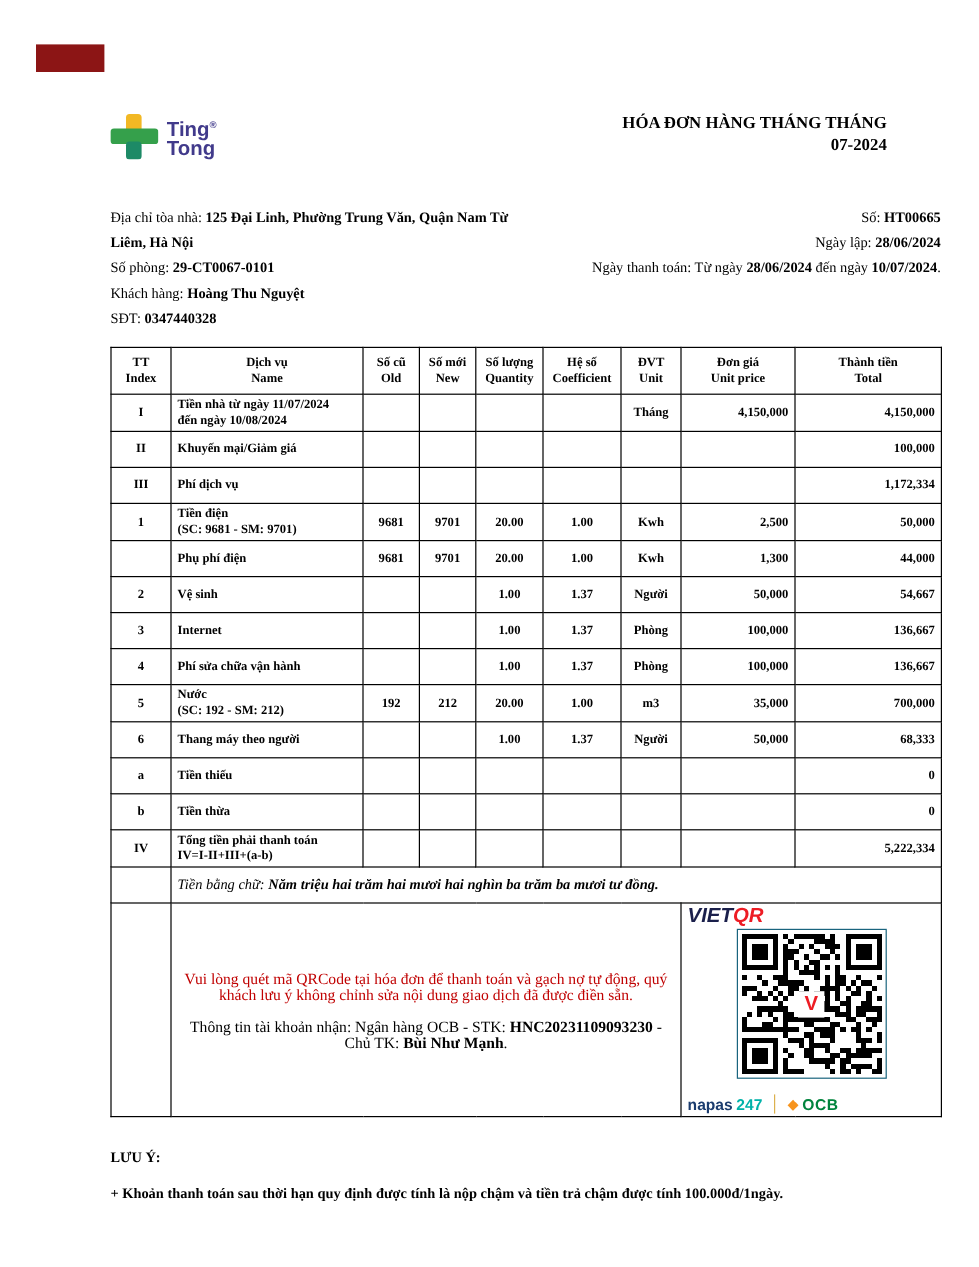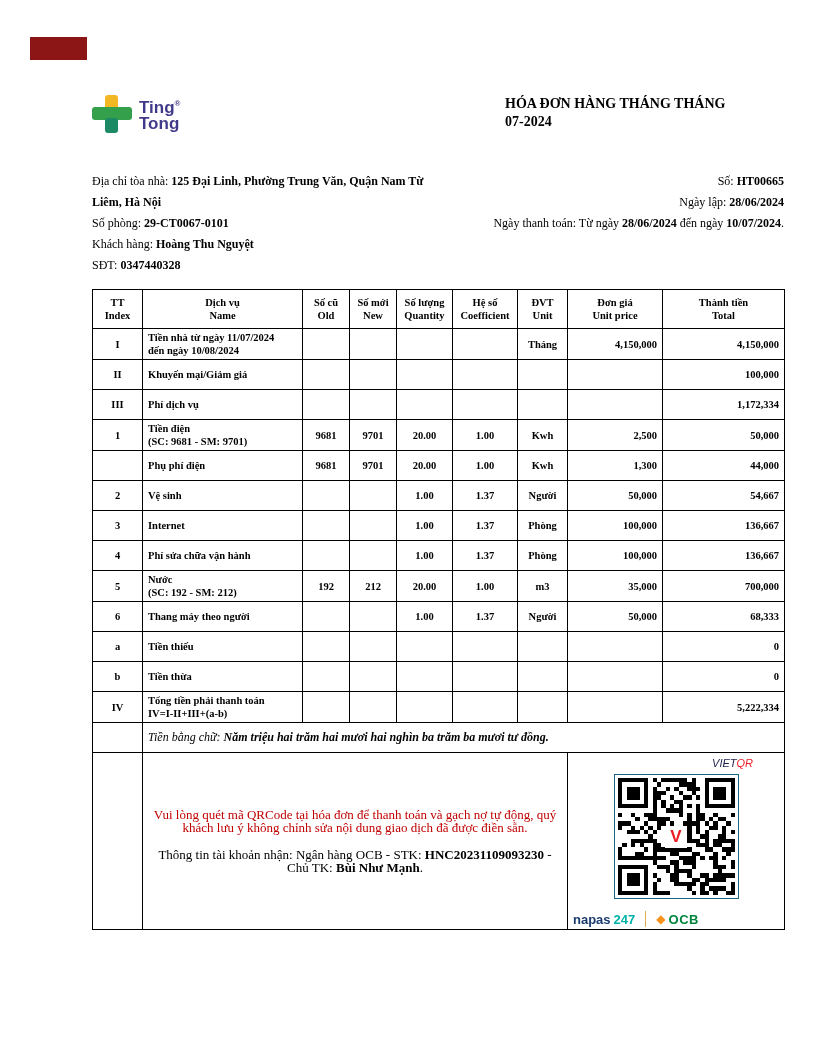--- a/index.html
+++ b/index.html
@@ -7,21 +7,21 @@
        font-family:"Liberation Serif","DejaVu Serif",serif;color:#000;}
   .red-marker{position:absolute;left:30px;top:37px;width:57px;height:23px;background:var(--marker-red,#8c1515);}
   .page{position:absolute;left:92px;top:95px;width:692px;}
 
   .header{display:flex;justify-content:space-between;align-items:flex-start;}
   .logo{display:flex;align-items:center;gap:7px;}
   .logo-mark svg{display:block;}
   .logo-text{font-family:"Liberation Sans","DejaVu Sans",sans-serif;font-weight:bold;
              font-size:17px;line-height:16px;color:var(--logo-purple,#413a8b);}
   .logo-text sup{font-size:8px;}
-  .title{font-size:14px;font-weight:bold;width:234px;text-align:left;margin:0 45px 0 0;line-height:18px;}
+  .title{font-size:14px;font-weight:bold;width:234px;text-align:right;margin:0 45px 0 0;line-height:18px;}
 
   .info{display:flex;margin-top:38px;font-size:12px;}
   .info p{margin:0;line-height:21px;}
   .info-left{width:352px;}
   .info-right{flex:1;text-align:right;}
 
   .invoice-table{margin-top:13px;width:692px;border-collapse:collapse;table-layout:fixed;
                  font-size:10.5px;font-weight:bold;}
   .invoice-table th,.invoice-table td{border:1px solid #000;padding:2px 5px;vertical-align:middle;}
   .invoice-table thead th{height:34px;text-align:center;line-height:13px;}
@@ -32,22 +32,22 @@
 
   .words-row td{height:21px;font-size:12px;font-weight:normal;}
   .words-cell b{font-weight:bold;}
 
   .qr-row td{height:208px;}
   .qr-text-cell{font-weight:normal;font-size:13px;line-height:16px;padding:10px 16px;
                 vertical-align:middle;text-align:center;}
   .notice{color:var(--accent-red,#c00000);margin:0 0 14px 0;}
   .account{margin:0;}
   .qr-cell{font-weight:normal;text-align:center;vertical-align:top;padding:6px 4px;}
-  .vietqr-logo{text-align:right;padding-right:26px;font-family:"Liberation Sans","DejaVu Sans",sans-serif;
-               font-size:11px;font-weight:normal;font-style:italic;line-height:16px;}
+  .vietqr-logo{text-align:left;padding-right:26px;font-family:"Liberation Sans","DejaVu Sans",sans-serif;
+               font-size:17px;font-weight:bold;font-style:italic;line-height:16px;}
   .vq-viet{color:var(--vietqr-navy,#1a1f4b);}
   .vq-qr{color:var(--vietqr-red,#ed1c24);}
   .qr-wrap{position:relative;display:inline-block;border:1px solid #19647e;padding:3px;background:#fff;margin-top:3px;}
   .qr-code svg{display:block;}
   .qr-center-logo{position:absolute;left:50%;top:50%;transform:translate(-50%,-50%);
                   width:22px;height:22px;background:#fff;color:var(--vietqr-red,#ed1c24);
                   font-family:"Liberation Sans",sans-serif;font-weight:bold;font-size:17px;
                   line-height:22px;text-align:center;}
   .pay-logos{display:flex;align-items:center;gap:10px;margin-top:9px;
              font-family:"Liberation Sans","DejaVu Sans",sans-serif;}
@@ -837,14 +837,18 @@
             <span class="ocb">
                 <i class="ocb-diamond">◆</i>
                 <span class="ocb-name">OCB</span>
               </span>
           </div>
         </td>
       </tr>
     </tbody>
   </table>
 
+  <footer class="notes">
+    <p class="note-title">LƯU Ý:</p>
+    <p class="note-body">+ Khoản thanh toán sau thời hạn quy định được tính là nộp chậm và tiền trả chậm được tính 100.000đ/1ngày.</p>
+  </footer>
 
 </div>
 
 </body></html>

